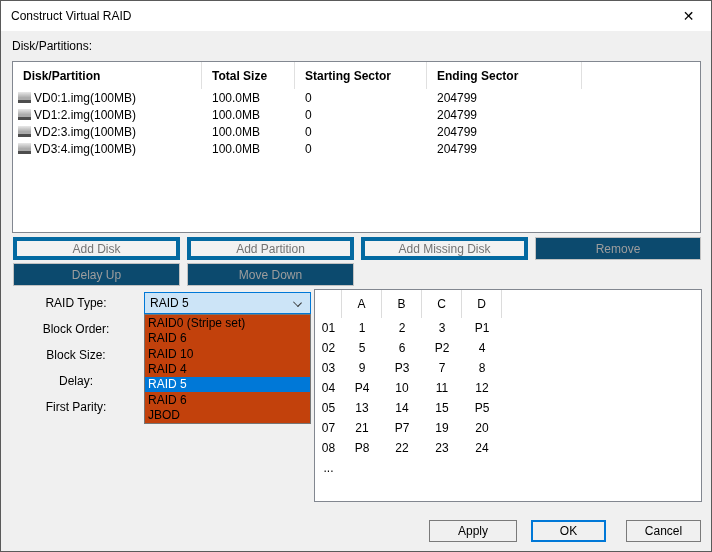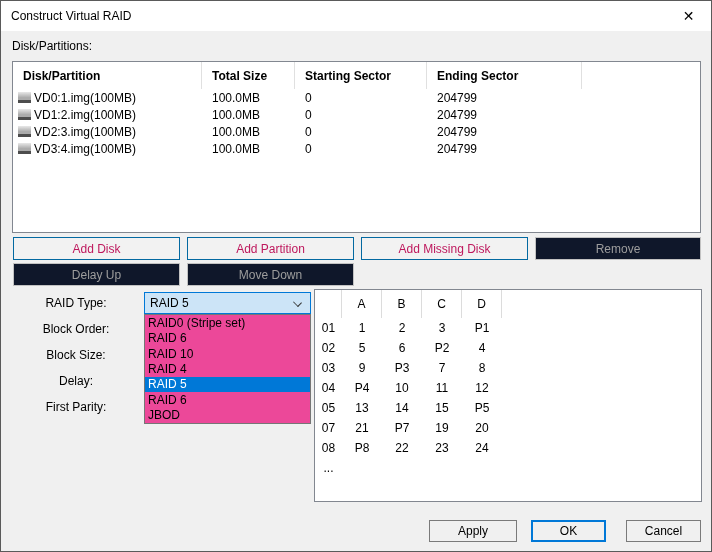--- a/index.html
+++ b/index.html
@@ -35,24 +35,24 @@
   .lv-cell { padding-left: 10px; white-space: nowrap; overflow: hidden; }
   .lv-cell.c1 { width: 189px; padding-left: 5px; display: flex; align-items: center; }
   .lv-cell.c2 { width: 93px; }
   .lv-cell.c3 { width: 132px; }
   .lv-cell.c4 { width: 155px; }
   .disk-icon { display: inline-block; width: 13px; height: 11px; margin-right: 3px;
                background: linear-gradient(#e8e8e8, #ababab 70%);
                border-bottom: 3px solid #4d4d4d; }
 
   
-  .btn { position: absolute; height: 23px; background: #f2f2f2; border: 1px solid #0369a1;
-         font-family: "Liberation Sans", sans-serif; font-size: 12px; color: #be185d;
+  .btn { position: absolute; height: 23px; background: #f2f2f2; border: 4px solid #0369a1;
+         font-family: "Liberation Sans", sans-serif; font-size: 12px; color: #737373;
          display: flex; align-items: center; justify-content: center; }
-  .btn.disabled { background: #0f172a; border: 1px solid #c2c2c2; color: #9d9d9d; }
+  .btn.disabled { background: #0c4a6e; border: 1px solid #c2c2c2; color: #9d9d9d; }
   #btn-add-disk      { left: 12px;  top: 236px; width: 167px; }
   #btn-add-partition { left: 186px; top: 236px; width: 167px; }
   #btn-add-missing   { left: 360px; top: 236px; width: 167px; }
   #btn-remove        { left: 534px; top: 236px; width: 166px; }
   #btn-move-up       { left: 12px;  top: 262px; width: 167px; }
   #btn-move-down     { left: 186px; top: 262px; width: 167px; }
 
   
   .form-label { position: absolute; left: 10px; width: 130px; text-align: center; height: 16px; }
   #lbl-raid-type    { top: 295px; }
@@ -65,21 +65,21 @@
   .combo { position: absolute; left: 143px; top: 291px; width: 167px; height: 22px;
            background: #cce4f7; border: 1px solid #0078d7;
            display: flex; align-items: center; }
   .combo-value { margin-left: 5px; }
   .combo-arrow { position: absolute; right: 9px; top: 6px; width: 7px; height: 7px;
                  border-right: 1px solid #333; border-bottom: 1px solid #333;
                  transform: rotate(45deg) scale(1,0.8); }
 
   
   .dropdown { position: absolute; left: 143px; top: 313px; width: 167px; height: 110px;
-              background: #ec4899; border: 1px solid #767676; z-index: 5;
+              background: #c2410c; border: 1px solid #767676; z-index: 5;
               display: flex; flex-direction: column; list-style: none; }
   .dd-item { flex: 1; display: flex; align-items: center; padding-left: 3px; white-space: nowrap; }
   .dd-item.selected { background: #0078d7; color: #fff; }
 
   
   .ptable { position: absolute; left: 313px; top: 288px; width: 388px; height: 213px;
             background: #fff; border: 1px solid #828790; }
   .pt-header { display: flex; height: 28px; }
   .pt-hcell { border-right: 1px solid #dcdcdc; display: flex; align-items: center;
               justify-content: center; }

